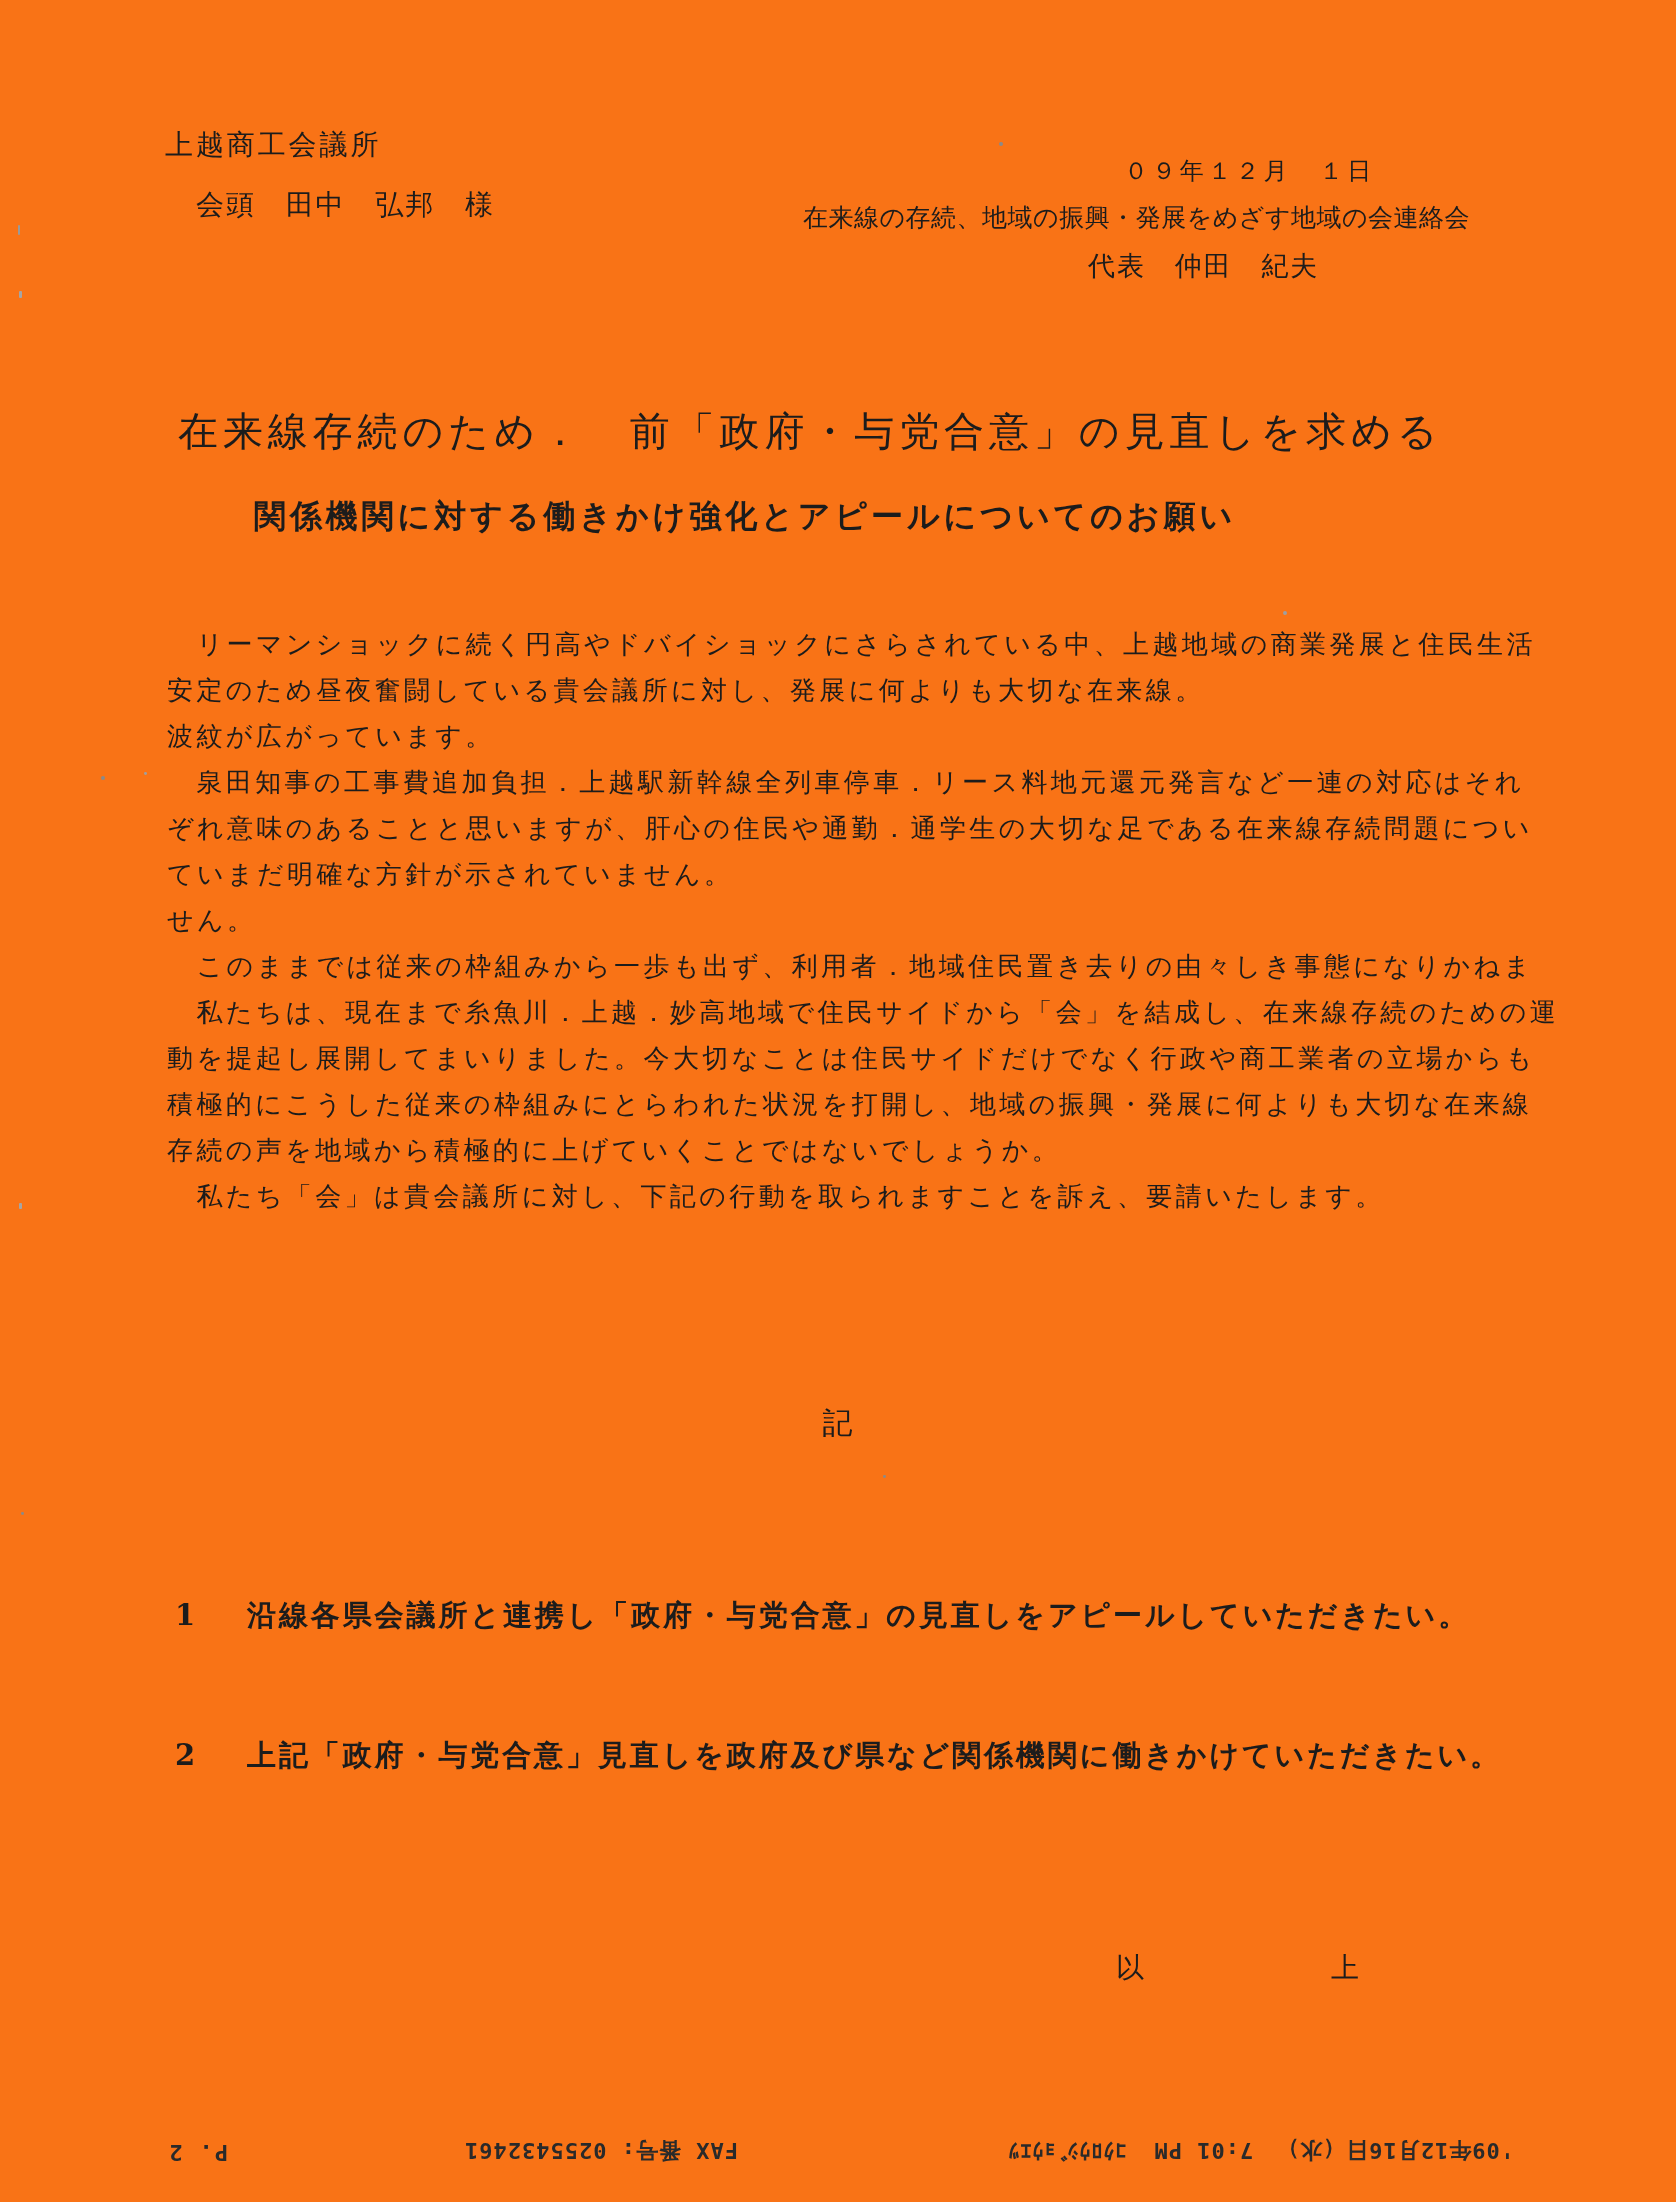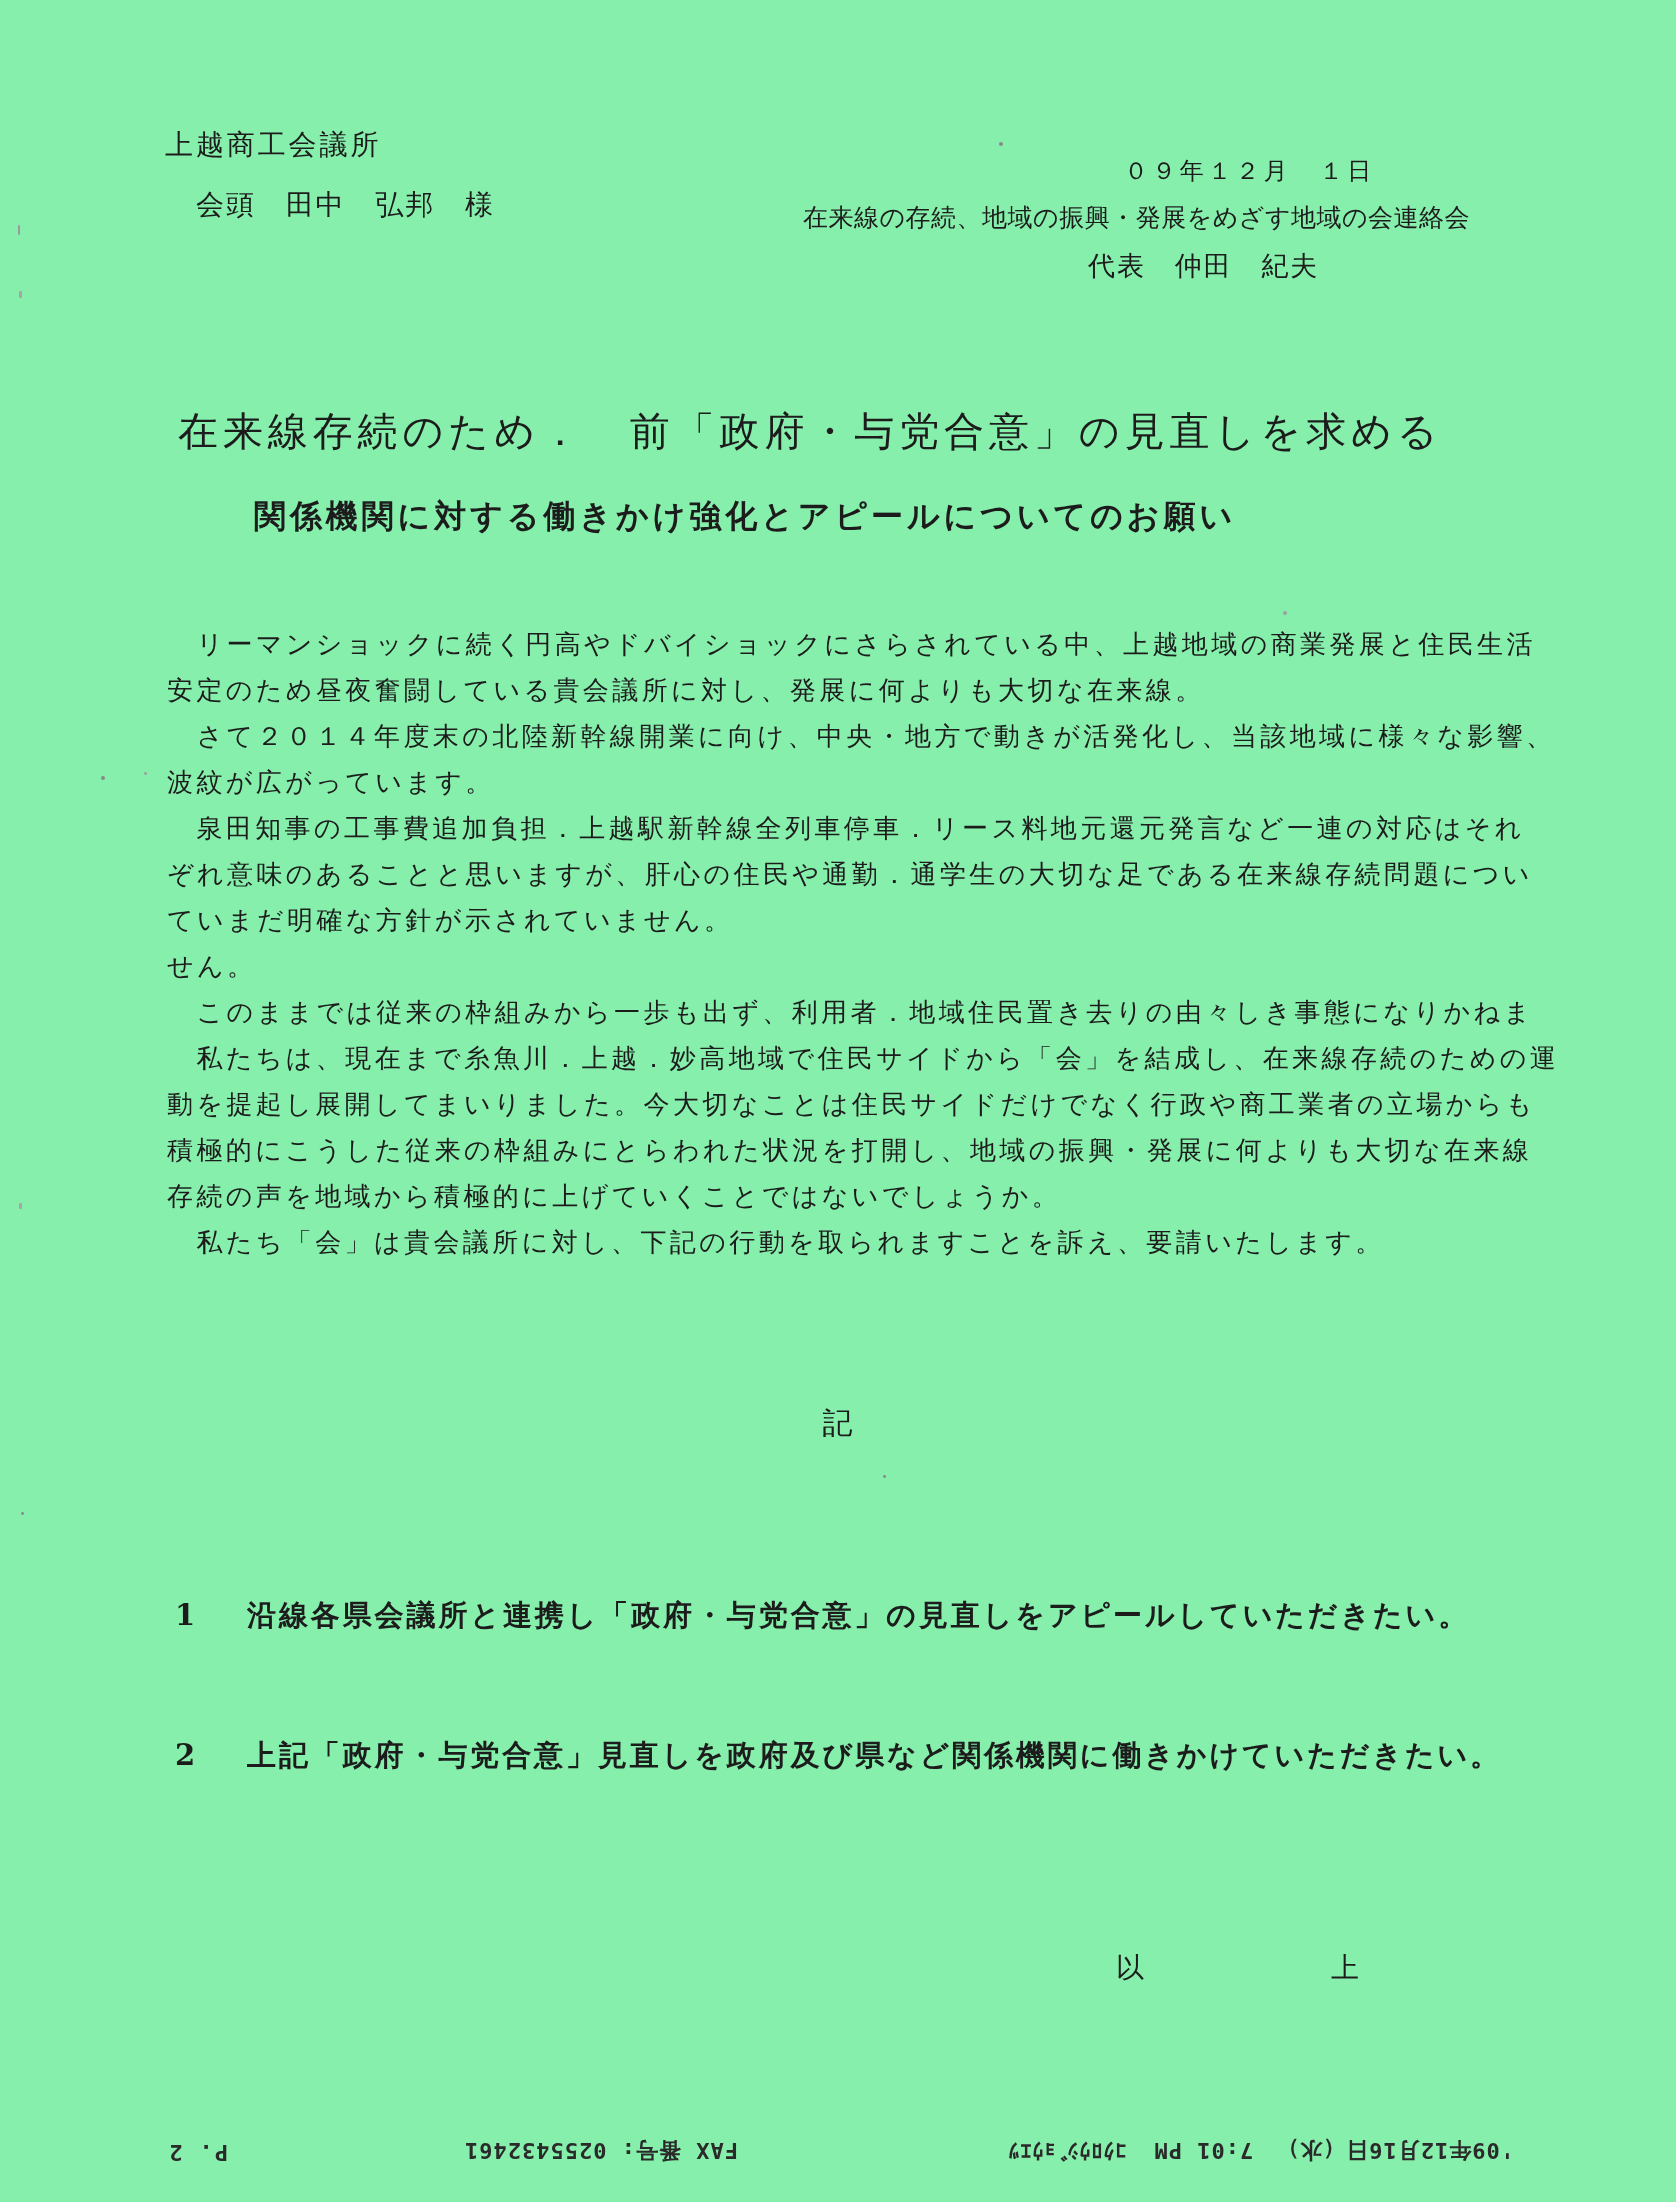--- a/index.html
+++ b/index.html
@@ -1,20 +1,20 @@
 <!DOCTYPE html>
 <html lang="ja"><head>
 <meta charset="utf-8">
 <style>
   html,body{margin:0;padding:0;background:#e8e8e8;}
   .page{
     position:relative;
     width:1677px;height:2203px;
     margin:0 auto;
-    background:#86efac;
+    background:#f97316;
     color:#1c1c1c;
     font-family:"DejaVu Sans",sans-serif;
     overflow:hidden;
   }
   
   .recipient-org{position:absolute;left:165px;top:126px;font-size:28px;letter-spacing:2.9px;}
   .recipient-name{position:absolute;left:196px;top:186px;font-size:28px;letter-spacing:1.9px;}
   .letter-date{position:absolute;left:1124px;top:155px;font-size:24px;letter-spacing:3.9px;}
   .sender-org{position:absolute;left:803px;top:201px;font-size:25px;letter-spacing:0.5px;}
   .sender-rep{position:absolute;left:1088px;top:248px;font-size:27px;letter-spacing:1.9px;}
@@ -77,21 +77,20 @@
   <div class="letter-date">０９年１２月　１日</div>
   <div class="sender-org">在来線の存続、地域の振興・発展をめざす地域の会連絡会</div>
   <div class="sender-rep">代表　仲田　紀夫</div>
 
   <div class="title-1">在来線存続のため．　前「政府・与党合意」の見直しを求める</div>
   <div class="title-2">関係機関に対する働きかけ強化とアピールについてのお願い</div>
 
   <div class="body-block">
     <div class="body-line">　リーマンショックに続く円高やドバイショックにさらされている中、上越地域の商業発展と住民生活</div>
     <div class="body-line">安定のため昼夜奮闘している貴会議所に対し、発展に何よりも大切な在来線。</div>
-    <div class="body-line">　さて２０１４年度末の北陸新幹線開業に向け、中央・地方で動きが活発化し、当該地域に様々な影響、</div>
     <div class="body-line">波紋が広がっています。</div>
     <div class="body-line">　泉田知事の工事費追加負担．上越駅新幹線全列車停車．リース料地元還元発言など一連の対応はそれ</div>
     <div class="body-line">ぞれ意味のあることと思いますが、肝心の住民や通勤．通学生の大切な足である在来線存続問題につい</div>
     <div class="body-line">ていまだ明確な方針が示されていません。</div>
     <div class="body-line">せん。</div>
     <div class="body-line">　このままでは従来の枠組みから一歩も出ず、利用者．地域住民置き去りの由々しき事態になりかねま</div>
     <div class="body-line">　私たちは、現在まで糸魚川．上越．妙高地域で住民サイドから「会」を結成し、在来線存続のための運</div>
     <div class="body-line">動を提起し展開してまいりました。今大切なことは住民サイドだけでなく行政や商工業者の立場からも</div>
     <div class="body-line">積極的にこうした従来の枠組みにとらわれた状況を打開し、地域の振興・発展に何よりも大切な在来線</div>
     <div class="body-line">存続の声を地域から積極的に上げていくことではないでしょうか。</div>

